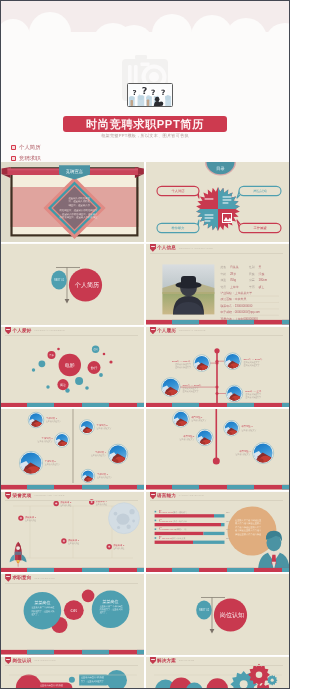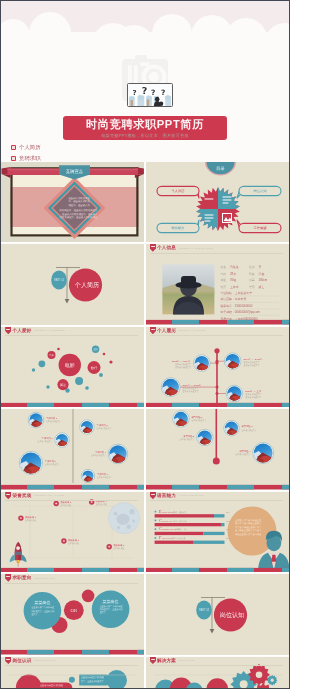--- a/index.html
+++ b/index.html
@@ -10,21 +10,21 @@
 
   
   .hero{position:relative;width:288px;height:161px;background:#fcfbfa;overflow:hidden;}
   .hero-band{position:absolute;left:0;top:0;width:288px;height:31px;background:#f4ecec;}
   .hero-scallops{position:absolute;left:0;top:0;width:288px;height:34px;}
   .cam{position:absolute;left:118px;top:52px;width:52px;height:50px;}
   .photo{position:absolute;left:126px;top:82px;width:46px;height:24px;
          border:1.6px solid #5e5e5e;border-radius:1.5px;overflow:hidden;
          box-sizing:border-box;background:#e9eef1;}
   .photo svg{display:block;width:100%;height:100%;}
-  .title-banner{position:absolute;left:62px;top:115px;width:164px;height:24px;background:#cd3a4f;
+  .title-banner{position:absolute;left:62px;top:115px;width:164px;height:16px;background:#cd3a4f;
         border-radius:3px;}
   .title-txt{position:absolute;left:0;top:0;width:164px;height:16px;line-height:16px;
         text-align:center;color:#fdf2f3;font-size:11.2px;font-weight:bold;letter-spacing:.6px;}
   .subtitle{position:absolute;left:62px;top:132px;width:164px;text-align:center;
         font-size:4.2px;color:#b09a97;letter-spacing:.2px;}
   .tags{position:absolute;left:10px;top:142px;}
   .tag{display:flex;align-items:center;height:9px;margin-bottom:2px;}
   .tag-ico{width:5px;height:5px;background:#d6394c;margin-right:3px;border-radius:1px;
            position:relative;}
   .tag-ico:after{content:"";position:absolute;left:1.4px;top:1.4px;width:2.2px;height:2.2px;

